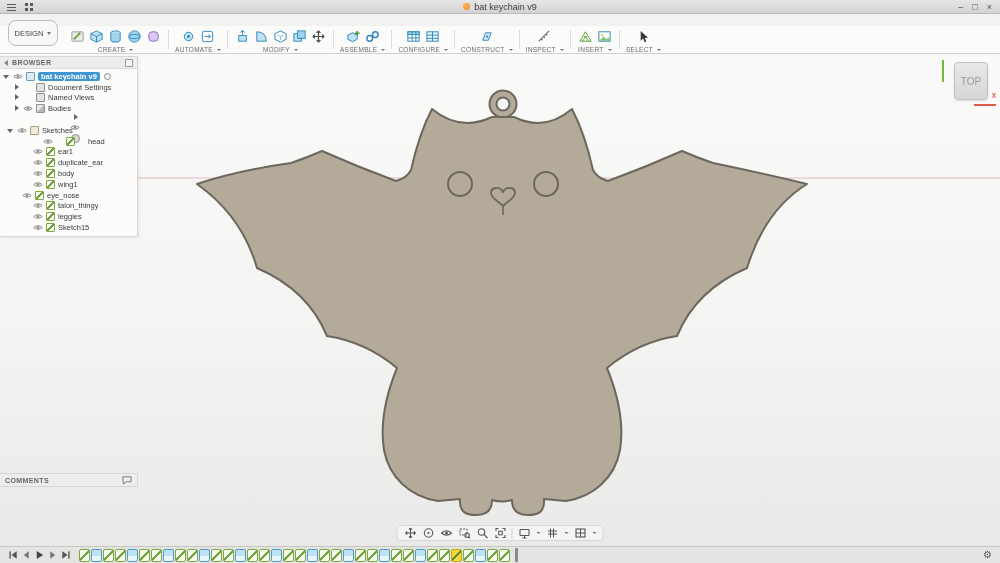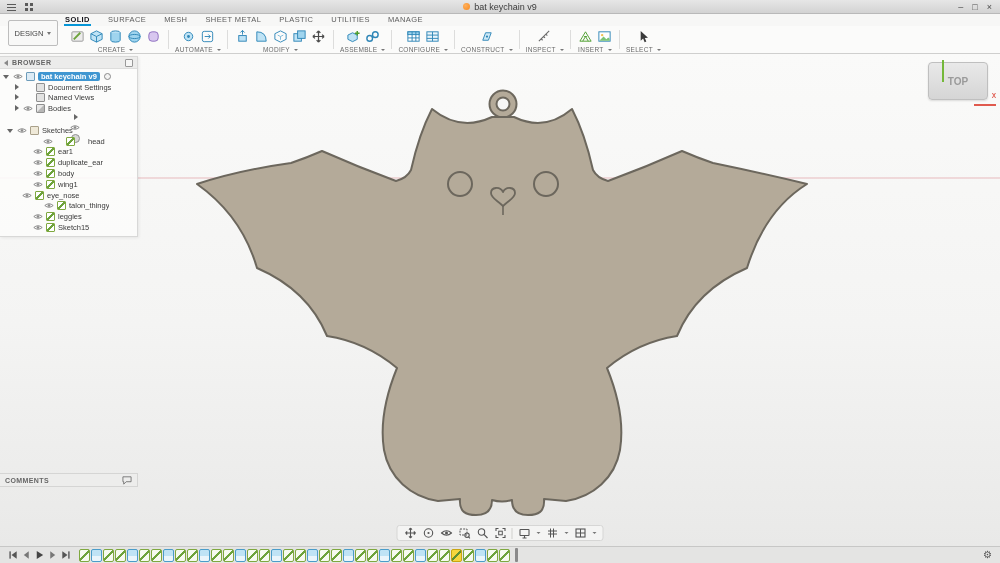--- a/index.html
+++ b/index.html
@@ -26,41 +26,41 @@
   
   .tabsbar{position:absolute;top:14px;left:0;right:0;height:12px;background:#f7f7f6;display:flex;
            align-items:flex-end;padding-left:64px;gap:16px}
   .tab{font-size:7.5px;letter-spacing:.4px;color:#5d5d5d;padding:0 1px 2px;white-space:nowrap}
   .tab.active{color:#14141a;font-weight:bold;border-bottom:2px solid #0696d7;padding-bottom:0}
 
   
   .toolsbar{position:absolute;top:26px;left:0;right:0;height:28px;background:#fbfbfa;
             border-bottom:1px solid #cfcfce;display:flex;align-items:stretch;padding-left:64px}
   .design-btn{position:absolute;left:8px;top:-6px;width:50px;height:26px;background:#f8f8f7;border:1px solid #bdbdbd;
-              border-radius:2px;display:flex;align-items:center;justify-content:center;gap:4px;font-size:7.5px;
+              border-radius:8px;display:flex;align-items:center;justify-content:center;gap:4px;font-size:7.5px;
               color:#444;z-index:5}
   .caret{width:0;height:0;border-left:2.5px solid transparent;border-right:2.5px solid transparent;
          border-top:3px solid #777;display:inline-block}
   .caret.small{border-left-width:2px;border-right-width:2px;border-top-width:2.5px;margin-left:1px}
   .groups{display:flex;align-items:stretch}
   .tgroup{display:flex;flex-direction:column;align-items:center;padding:2px 5px 1px}
   .ticons{display:flex;align-items:center;gap:2px;height:17px}
   .ti{width:17px;height:17px;display:flex;align-items:center;justify-content:center;border-radius:2px}
   .glabel{display:flex;align-items:center;gap:3px;font-size:6.5px;color:#6a6a6a;margin-top:1px;letter-spacing:.3px}
   .sep{width:1px;background:#dddddc;margin:4px 1px}
 
   
   .canvas{position:absolute;top:54px;left:0;right:0;height:492px;
           background:linear-gradient(#fafaf9 0%,#f4f4f3 55%,#e9e9e8 100%)}
   .canvas svg.cv{position:absolute;left:0;top:0}
 
   
-  .viewcube{position:absolute;right:12px;top:8px;width:60px;height:38px;border:1px solid #bfbfbf;border-radius:4px;
+  .viewcube{position:absolute;right:12px;top:8px;width:34px;height:38px;border:1px solid #bfbfbf;border-radius:4px;
             background:linear-gradient(#e9e9e9,#d5d5d5);display:flex;align-items:center;justify-content:center;
-            font-size:10px;font-weight:bold;color:#9a9a9a;box-shadow:0 1px 2px rgba(0,0,0,.12)}
+            font-size:10px;font-weight:normal;color:#9a9a9a;box-shadow:0 1px 2px rgba(0,0,0,.12)}
   .vc-axis-y{position:absolute;right:56px;top:6px;width:2px;height:22px;background:#74b83a}
   .vc-axis-x{position:absolute;right:4px;top:50px;width:22px;height:2px;background:#e05a4e}
   .vc-xlabel{position:absolute;right:4px;top:38px;color:#e05a4e;font-size:6.5px;font-weight:bold}
 
   
   .navbar{position:absolute;left:50%;transform:translateX(-50%);bottom:5px;height:16px;display:flex;
           align-items:center;gap:5px;background:rgba(244,244,243,.92);border:1px solid #d6d6d5;border-radius:3px;
           padding:0 6px}
   .nav-ic{display:flex;align-items:center;justify-content:center;width:13px;height:13px}
   .nav-sep{width:1px;height:11px;background:#cfcfce}
@@ -127,29 +127,20 @@
       <span class="logo-dot"></span>
       <span>bat keychain v9</span>
     </div>
     <div class="tb-controls">
       <span>–</span>
       <span>□</span>
       <span>×</span>
     </div>
   </div>
 
-  <div class="tabsbar">
-    <span class="tab active">SOLID</span>
-    <span class="tab">SURFACE</span>
-    <span class="tab">MESH</span>
-    <span class="tab">SHEET METAL</span>
-    <span class="tab">PLASTIC</span>
-    <span class="tab">UTILITIES</span>
-    <span class="tab">MANAGE</span>
-  </div>
 
   <div class="toolsbar">
     <div class="design-btn">
       <span>DESIGN</span>
       <span class="caret"></span>
     </div>
     <div class="groups">
         <div class="tgroup">
           <div class="ticons">
             <span class="ti">
@@ -572,21 +563,21 @@
           <span class="tw"></span>
           <span class="eyeic">
             <svg viewBox="0 0 10 7" width="10" height="7">
               <path d="M0.8 3.5 Q5 0 9.2 3.5 Q5 7 0.8 3.5 Z" fill="none" stroke="#8a8a8a"></path>
               <circle cx="5" cy="3.5" r="1.3" fill="#8a8a8a"></circle>
             </svg>
           </span>
           <span class="nicon t-sketch"></span>
           <span class="nlabel">eye_nose</span>
         </div>
-        <div class="brow" style="padding-left: 34px;">
+        <div class="brow" style="padding-left: 23px;">
           <span class="tw"></span>
           <span class="eyeic">
             <svg viewBox="0 0 10 7" width="10" height="7">
               <path d="M0.8 3.5 Q5 0 9.2 3.5 Q5 7 0.8 3.5 Z" fill="none" stroke="#8a8a8a"></path>
               <circle cx="5" cy="3.5" r="1.3" fill="#8a8a8a"></circle>
             </svg>
           </span>
           <span class="nicon t-sketch"></span>
           <span class="nlabel">talon_thingy</span>
         </div>

